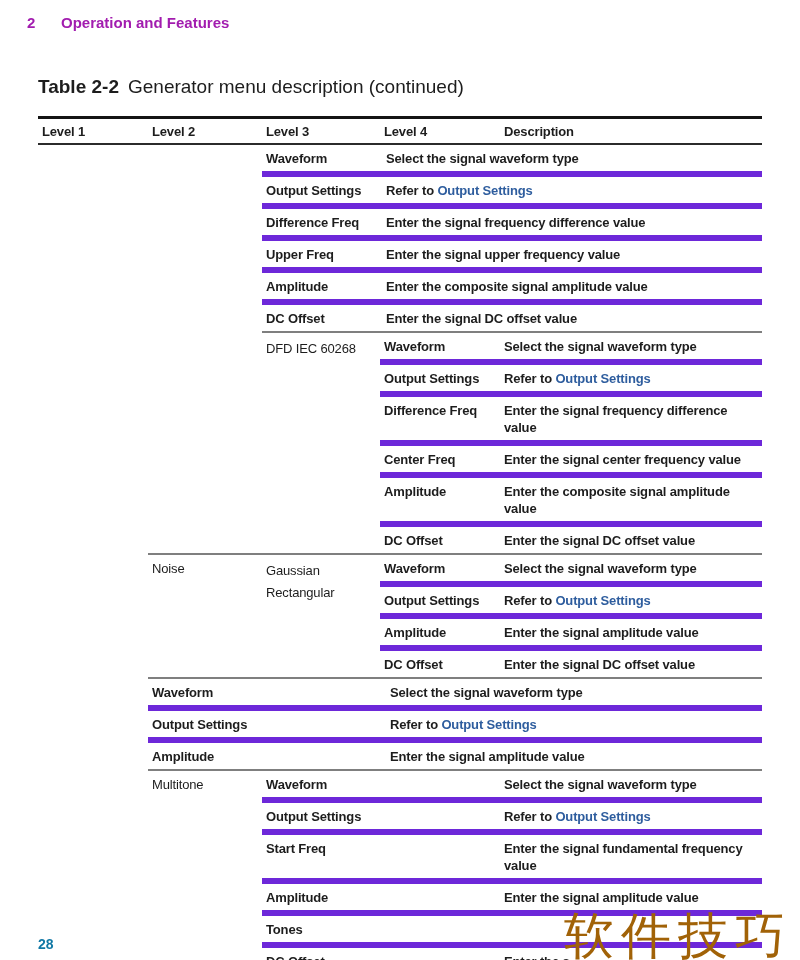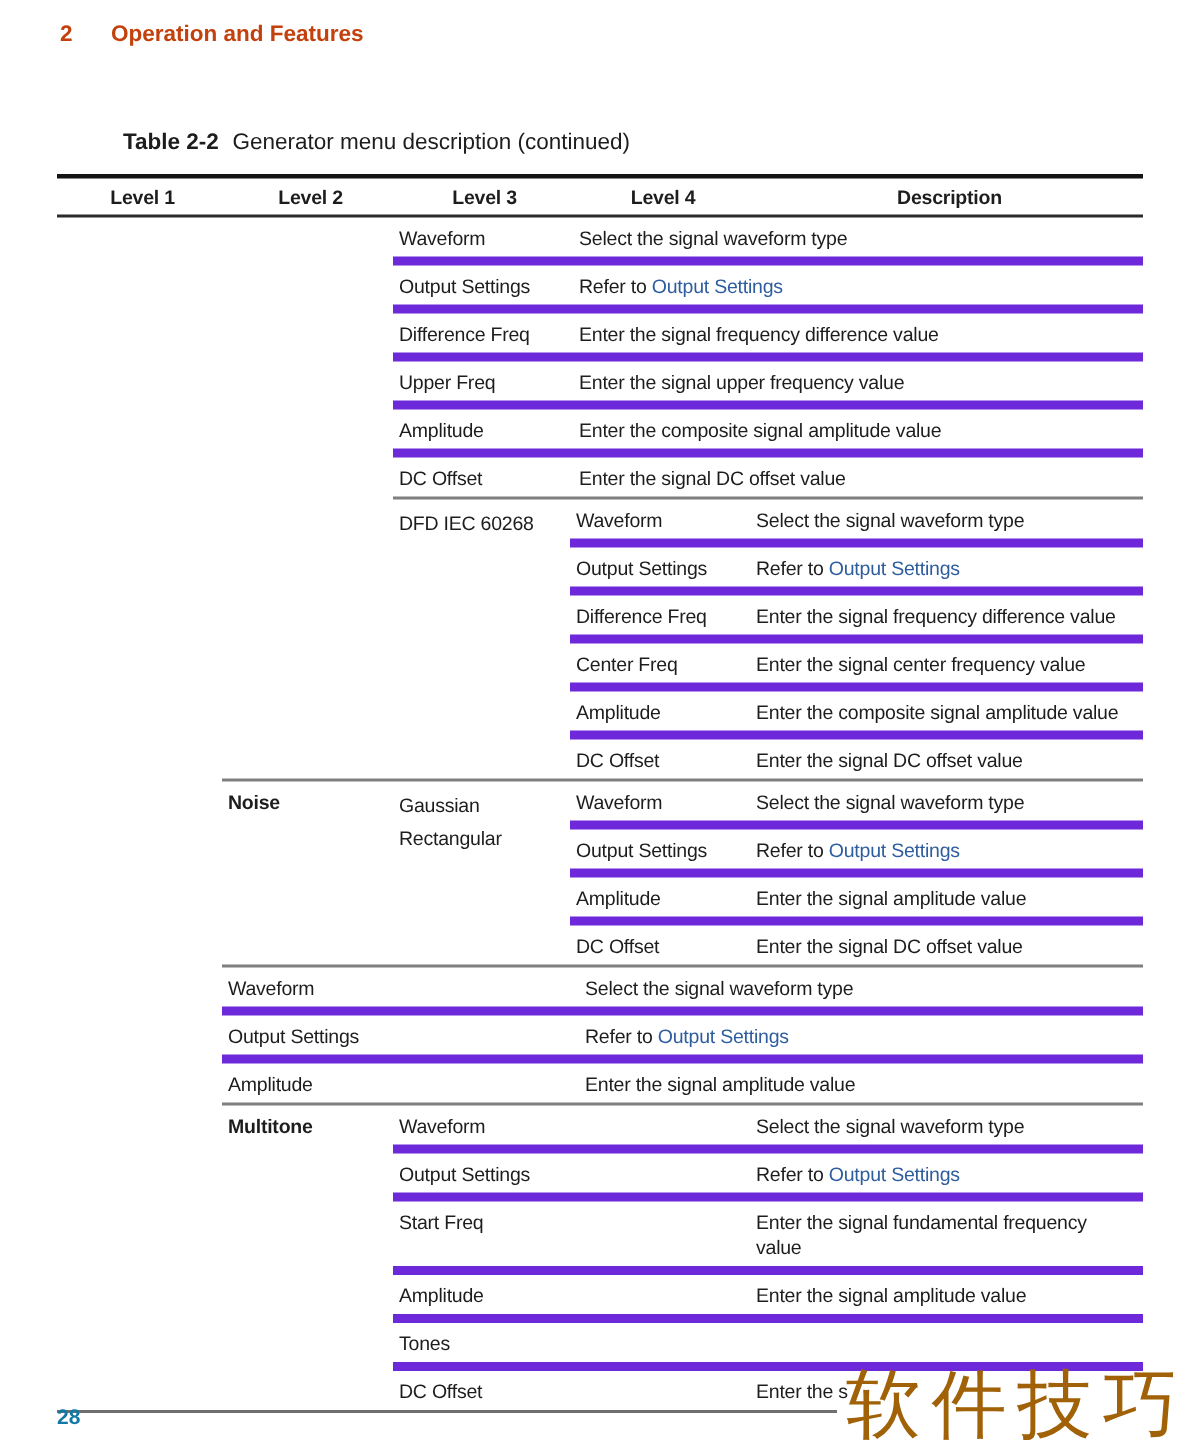--- a/index.html
+++ b/index.html
@@ -5,45 +5,44 @@
   html,body { margin:0; padding:0; }
   body {
     width:800px; height:960px;
     background:#ffffff;
     font-family:"Liberation Sans", sans-serif;
     color:#1d1d1d;
     position:relative;
     overflow:hidden;
   }
   .chapter {
-    position:absolute; top:14px; left:40px;
-    font-size:15px; font-weight:bold; color:#c2410c;
+    position:absolute; top:14px; left:27px;
+    font-size:15px; font-weight:bold; color:#a21caf;
   }
   .chapter .num { display:inline-block; width:34px; }
   .caption {
-    position:absolute; top:86px; left:38px;
-    font-size:15px;
-    margin-left:44px;
+    position:absolute; top:76px; left:38px;
+    font-size:19px;
   }
   .caption .cap-label { font-weight:bold; margin-right:9px; }
   .tbl {
     position:absolute; top:116px; left:38px; width:724px;
     font-size:13px; letter-spacing:-0.15px; line-height:17px;
   }
   .tbl-top { height:3px; background:#141414; }
   .thead { display:flex; border-bottom:2px solid #2b2b2b; font-weight:bold; }
-  .thead > div { padding:4px 0 3px 4px;text-align:center; }
+  .thead > div { padding:4px 0 3px 4px; }
   .hc1 { width:106px; } .hc2 { width:110px; } .hc3 { width:114px; } .hc4 { width:116px; }
   .hc5 { flex:1; }
   .group { display:flex; }
   .c1 { width:110px; box-sizing:border-box; padding:5px 0 0 4px; }
-  .c2 { width:114px; box-sizing:border-box; padding:5px 0 0 4px;font-weight:bold; }
+  .c2 { width:114px; box-sizing:border-box; padding:5px 0 0 4px; }
   .c3 { width:118px; box-sizing:border-box; padding:5px 0 0 4px; line-height:22px; white-space:pre-line; }
   .rows { flex:1; }
-  .row { display:flex; min-height:26px; box-sizing:border-box; }
+  .row { display:flex; min-height:26px; box-sizing:border-box;font-weight:bold; }
   .row + .row { border-top:6px solid #6d28d9; }
   .rlabel { width:120px; box-sizing:border-box; padding:5px 0 4px 4px; }
   .rlabel.wide { width:238px; }
   .rdesc { flex:1; box-sizing:border-box; padding:5px 2px 4px 4px; white-space:pre-line; }
   .gsep { height:0; border-top:2px solid #7f7f7f; }
   .sep-l2 { margin-left:110px; }
   .sep-l3 { margin-left:224px; }
   .tbl-bottom { width:520px; border-top:2px solid #6f6f6f; }
   a.olink { color:#2e5d9e; text-decoration:none; cursor:pointer; }
   .pagenum {

